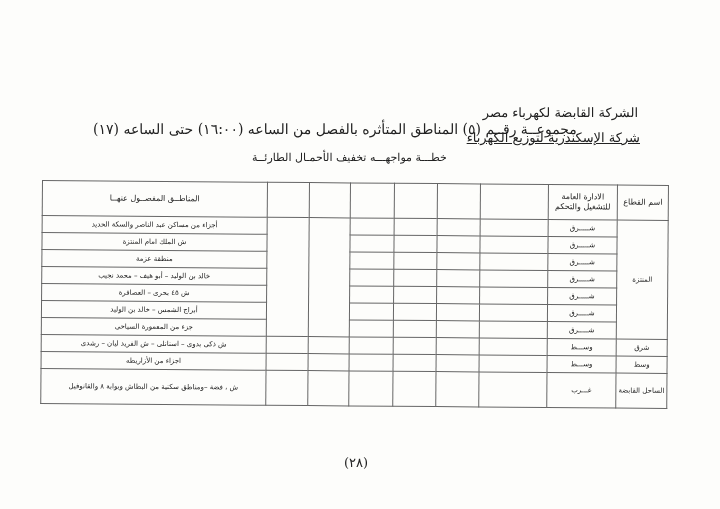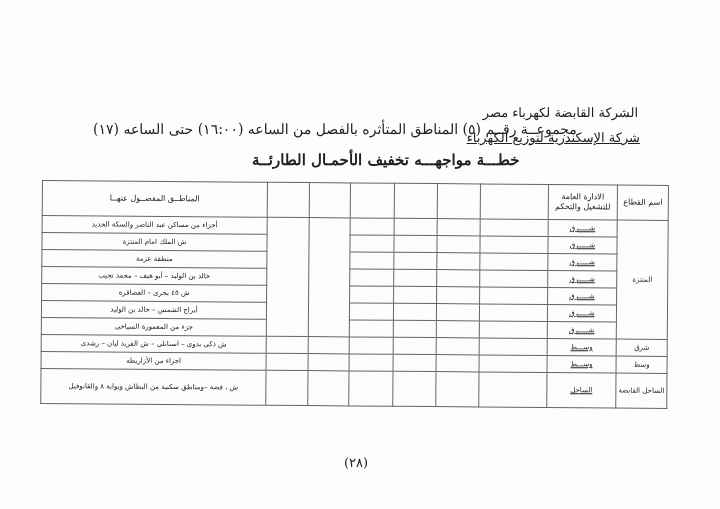--- a/index.html
+++ b/index.html
@@ -16,21 +16,21 @@
     font-size: 13px; direction: rtl; white-space: nowrap;
   }
   #org1 { top: 105px; right: 82px; }
   #org2 { top: 130px; right: 80px; text-decoration: underline; }
   .group-line {
     position: absolute; top: 121px; left: 93px;
     font-size: 14px; direction: rtl; white-space: nowrap; letter-spacing: 0.2px;
   }
   .doc-title {
     position: absolute; top: 151px; left: 252px;
-    font-size: 15px; direction: rtl; white-space: nowrap; font-weight: bold;
+    font-size: 11px; direction: rtl; white-space: nowrap; font-weight: normal;
     letter-spacing: 0.5px;
   }
   .page-num {
     position: absolute; top: 455px; left: 344px;
     font-size: 13px; direction: rtl;
   }
   table.plan {
     position: absolute; top: 180px; left: 42px;
     width: 627px;
     border-collapse: collapse;
@@ -52,21 +52,21 @@
   .col-sector { width: 48px; margin-top: 9px; }
   .col-mgmt { width: 68px; }
   .col-e1 { width: 68px; }
   .col-e2 { width: 42px; }
   .col-e3 { width: 42px; }
   .col-e4 { width: 42px; }
   .col-n1 { width: 40px; }
   .col-n2 { width: 40px; }
   .col-areas { width: 237px; }
   th.areas-head { font-size: 8.5px; letter-spacing: 0.3px; }
-  td.mgmt { letter-spacing: 3px; font-size: 7.5px; text-decoration: underline; }
+  td.mgmt { letter-spacing: 3px; font-size: 7.5px; }
   td.sector { font-size: 7px; }
 </style>
 </head>
 <body>
 
 <div class="org-line" id="org1">الشركة القابضة لكهرباء مصر</div>
 <div class="org-line" id="org2">شركة الإسكندرية لتوزيع الكهرباء</div>
 <div class="group-line">مجموعــة رقــم (٥) المناطق المتأثره بالفصل من الساعه (١٦:٠٠) حتى الساعه (١٧)</div>
 <div class="doc-title">خطـــة مواجهـــه تخفيف الأحمـال الطارئــة</div>
 
@@ -165,21 +165,21 @@
       <td></td>
       <td></td>
       <td></td>
       <td></td>
       <td></td>
       <td>اجزاء من الأزاريطه</td>
     </tr>
 
     <tr class="tall">
       <td class="sector">الساحل القابضة</td>
-      <td class="mgmt">الساحل</td>
+      <td class="mgmt">غـــرب</td>
       <td></td>
       <td></td>
       <td></td>
       <td></td>
       <td></td>
       <td></td>
       <td>ش ، فضة –ومناطق سكنية من البطاش وبوابة ٨ والقانوفيل</td>
     </tr>
   </tbody>
 </table>

